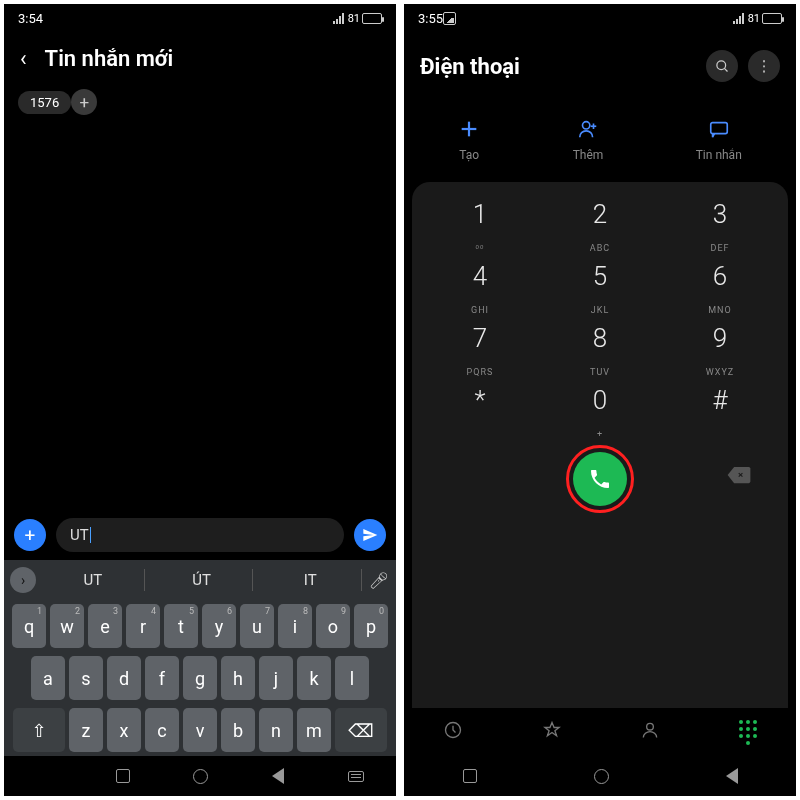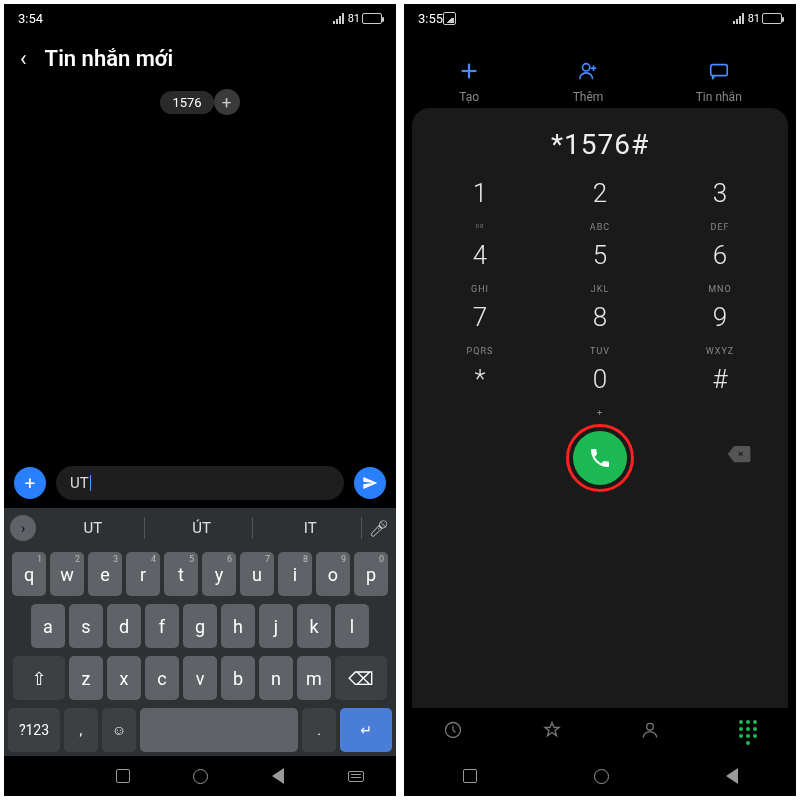--- a/index.html
+++ b/index.html
@@ -44,21 +44,21 @@
   .pic-icon::after{content:''; position:absolute; bottom:1px; left:1px; right:1px; height:5px; background:linear-gradient(135deg, transparent 45%, #ccc 45%);}
 
   
   .header {
     display:flex; align-items:center; gap:18px;
     padding: 14px 16px 18px 16px;
   }
   .back-icon { font-size:22px; }
   .title { font-size:22px; font-weight:600; }
   .recipient-row {
-    display:flex; align-items:center; justify-content:center;
+    display:flex; align-items:center; justify-content:flex-start;
     padding: 0 14px 8px 14px;
   }
   .chip {
     background:#2a2a2a; border-radius:14px; padding:4px 12px; font-size:13px;
   }
   .add-circle {
     width:26px; height:26px; border-radius:50%; background:#3a3a3a;
     display:flex; align-items:center; justify-content:center; font-size:17px; color:#ccc;
   }
   .msg-body { flex:1; }
@@ -126,21 +126,21 @@
     display:flex; align-items:center; justify-content:space-between;
     padding:18px 16px 8px 16px;
   }
   .ph-title { font-size:22px; font-weight:700; }
   .ph-actions { display:flex; gap:10px; }
   .ph-icon-btn {
     width:32px; height:32px; border-radius:50%; background:#2a2a2a;
     display:flex; align-items:center; justify-content:center; color:#ccc; font-size:15px;
   }
   .quick-row {
-    display:flex; justify-content:space-around; padding:28px 8px 4px 8px;
+    display:flex; justify-content:space-around; padding:28px 8px 20px 8px;
   }
   .quick {
     display:flex; flex-direction:column; align-items:center; gap:8px;
     color:#8ab4f8; font-size:12px;
   }
   .quick .qlabel { color:#888; font-size:12px; }
   .quick svg { width:22px; height:22px; }
 
   .dialpad {
     background:#1a1a1a; border-radius:18px 18px 0 0;
@@ -260,28 +260,20 @@
         <span class="key key-dark key-wide">⇧</span>
         <span class="key">z</span>
         <span class="key">x</span>
         <span class="key">c</span>
         <span class="key">v</span>
         <span class="key">b</span>
         <span class="key">n</span>
         <span class="key">m</span>
         <span class="key key-dark key-wide">⌫</span>
       </div>
-    <div class="krow r4">
-      <span class="key key-dark key-wide">?123</span>
-      <span class="key key-dark">,</span>
-      <span class="key key-dark">☺</span>
-      <span class="key key-space"></span>
-      <span class="key key-dark">.</span>
-      <span class="key key-enter">↵</span>
-    </div>
   </div>
 
   <div class="navbar">
     <span style="width:16px"></span>
     <span class="nav-sq"></span>
     <span class="nav-circ"></span>
     <span class="nav-tri"></span>
     <span class="nav-kbd"></span>
   </div>
 </div>
@@ -299,20 +291,32 @@
           <span></span>
           <span></span>
         </span>
       <span class="bat">
           <span>81</span>
           <span class="bat-box"><span class="bat-fill"></span></span>
         </span>
     </div>
   </div>
 
+  <div class="ph-header">
+    <span class="ph-title">Điện thoại</span>
+    <div class="ph-actions">
+      <span class="ph-icon-btn">
+        <svg width="15" height="15" viewBox="0 0 24 24" fill="none" stroke="#ccc" stroke-width="2">
+            <circle cx="10" cy="10" r="7"></circle>
+            <line x1="20" y1="20" x2="15" y2="15"></line>
+          </svg>
+      </span>
+      <span class="ph-icon-btn">⋮</span>
+    </div>
+  </div>
 
   <div class="quick-row">
     <div class="quick">
       <svg viewBox="0 0 24 24" stroke="#4a8cff" stroke-width="2.4" fill="none">
           <line x1="12" y1="4" x2="12" y2="20"></line>
           <line x1="4" y1="12" x2="20" y2="12"></line>
         </svg>
       <span class="qlabel">Tạo</span>
     </div>
     <div class="quick">
@@ -327,21 +331,20 @@
     <div class="quick">
       <svg viewBox="0 0 24 24" stroke="#4a8cff" stroke-width="1.8" fill="none">
           <rect x="3" y="5" width="18" height="12" rx="2"></rect>
           <path d="M7 17l-2 4v-4"></path>
         </svg>
       <span class="qlabel">Tin nhắn</span>
     </div>
   </div>
 
   <div class="dialpad">
-    <div class="dialed">*1576#</div>
     <div id="dialkeys">
         <div class="drow">
           <span class="dkey">
             <span class="dnum">1</span>
             <span class="dsub">ᵒᵒ</span>
           </span>
           <span class="dkey">
             <span class="dnum">2</span>
             <span class="dsub">ABC</span>
           </span>

